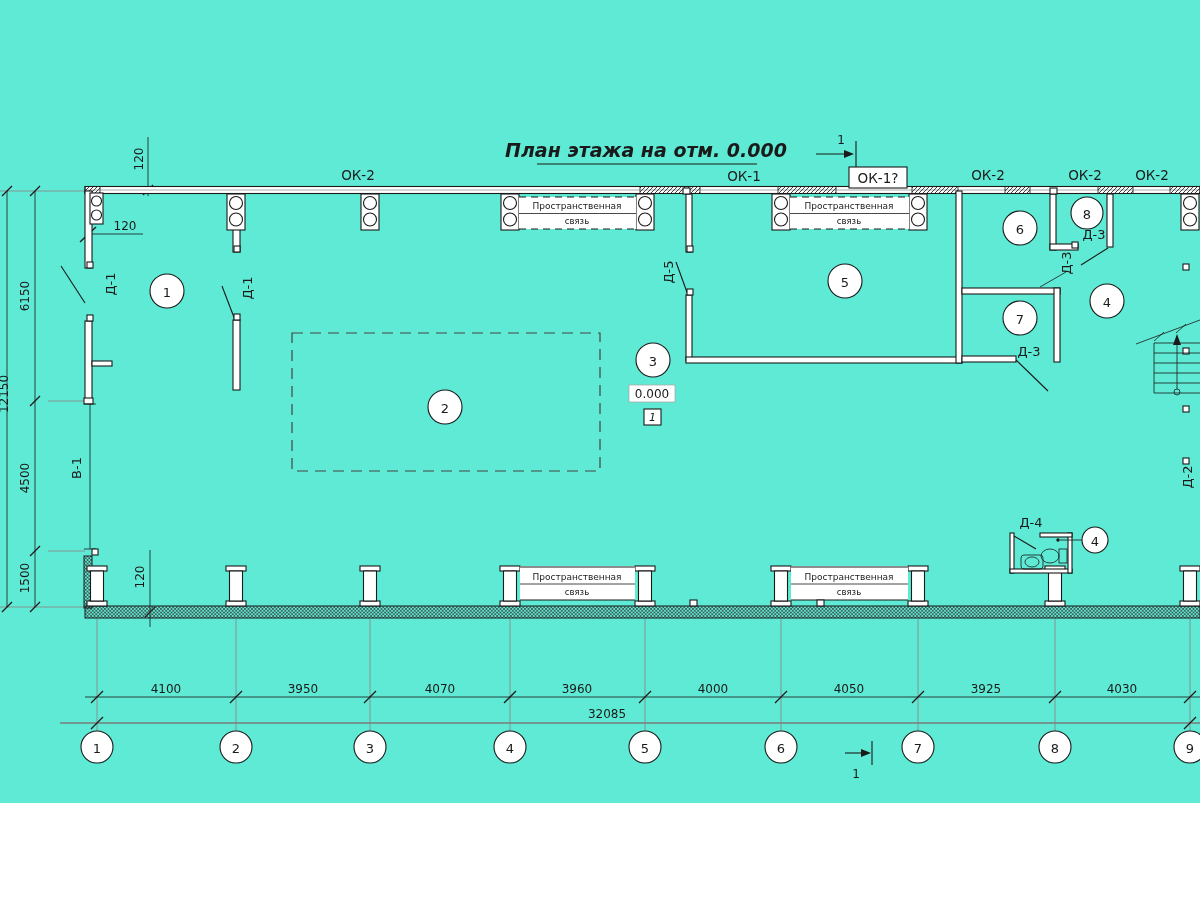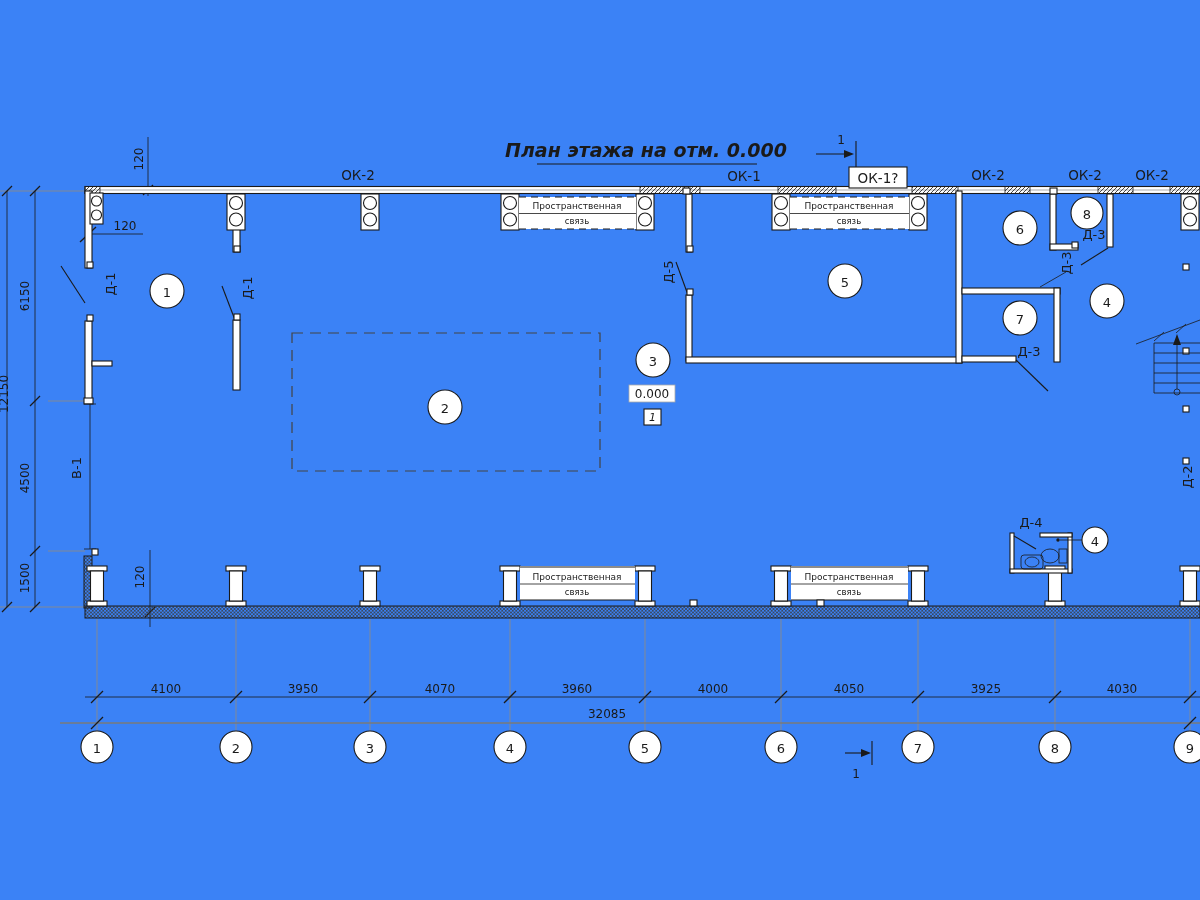--- a/index.html
+++ b/index.html
@@ -1,16 +1,16 @@
 <!DOCTYPE html>
 <html><head>
 <meta charset="utf-8">
 <style>
   html,body{margin:0;padding:0;background:#fff;}
-  #stage{position:relative;width:1200px;height:900px;background:#3b82f6;overflow:hidden;
+  #stage{position:relative;width:1200px;height:803px;background:#5eead4;overflow:hidden;
          font-family:"DejaVu Sans", sans-serif;}
   svg text{fill:#1a1a1a;font-family:"DejaVu Sans", sans-serif;}
   .ttl{font-size:19px;font-style:italic;font-weight:bold;}
   .lab{font-size:13.5px;}
   .rm{font-size:13px;}
   .dr{font-size:13px;}
   .dm{font-size:12px;}
   .ax{font-size:13px;}
   .br{font-size:9px;}
   .br2{font-size:8.5px;}

